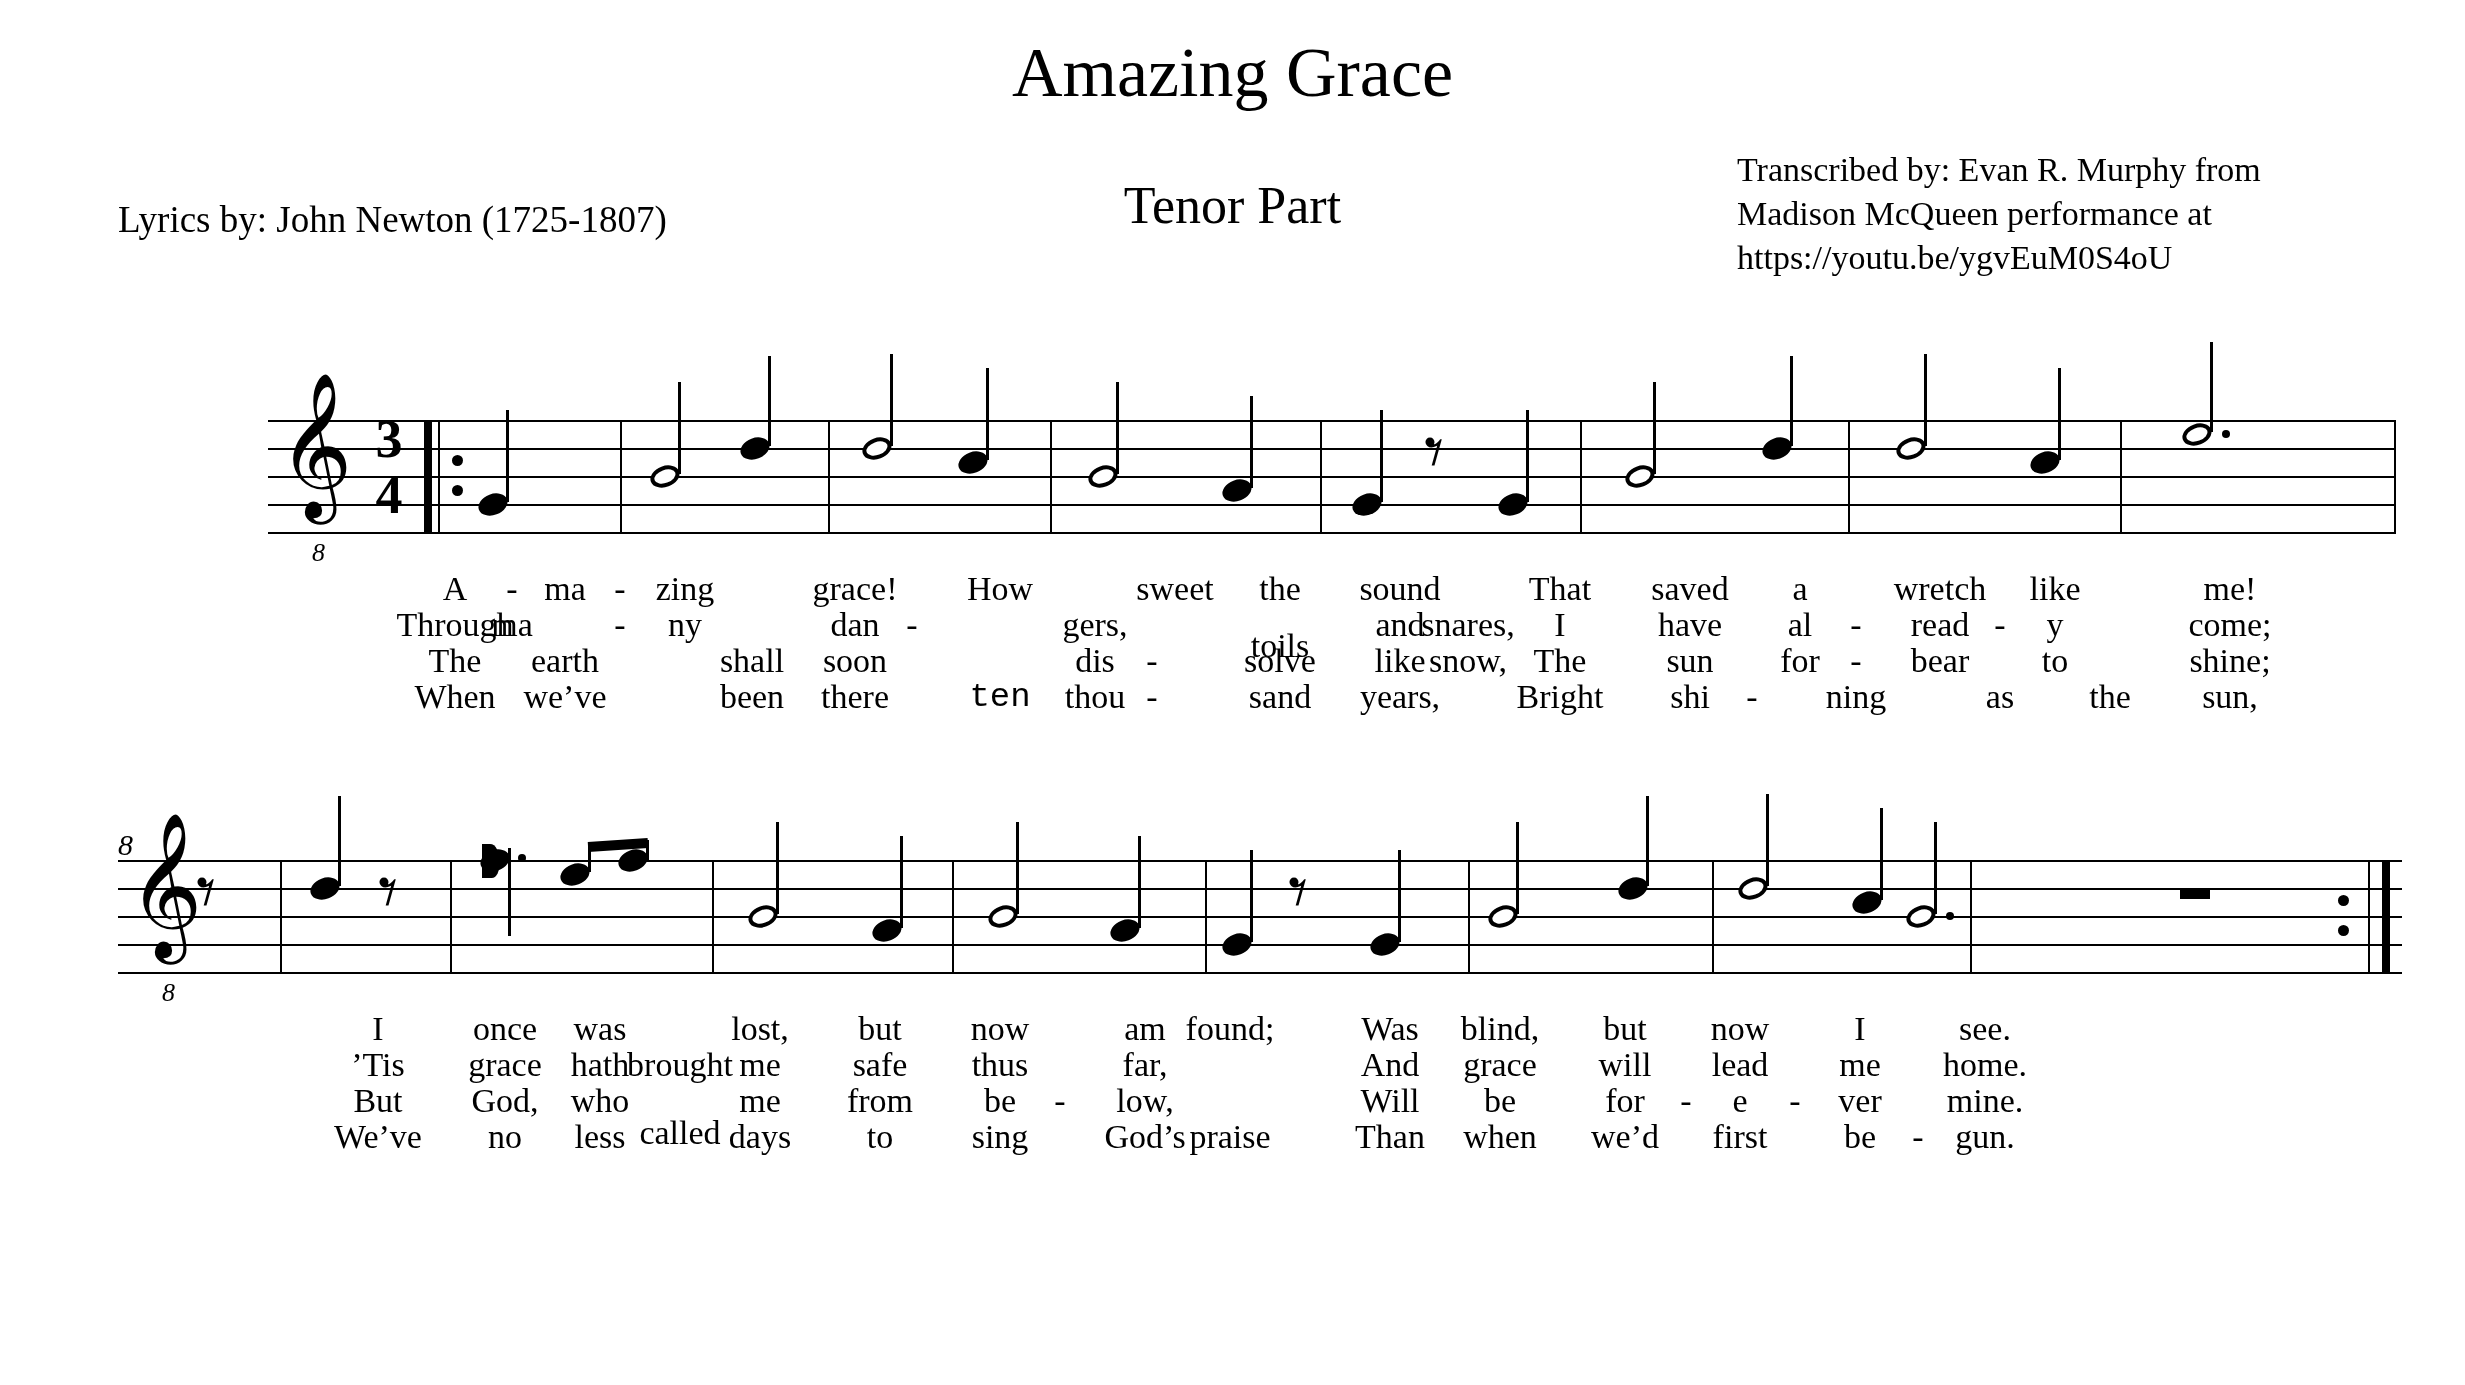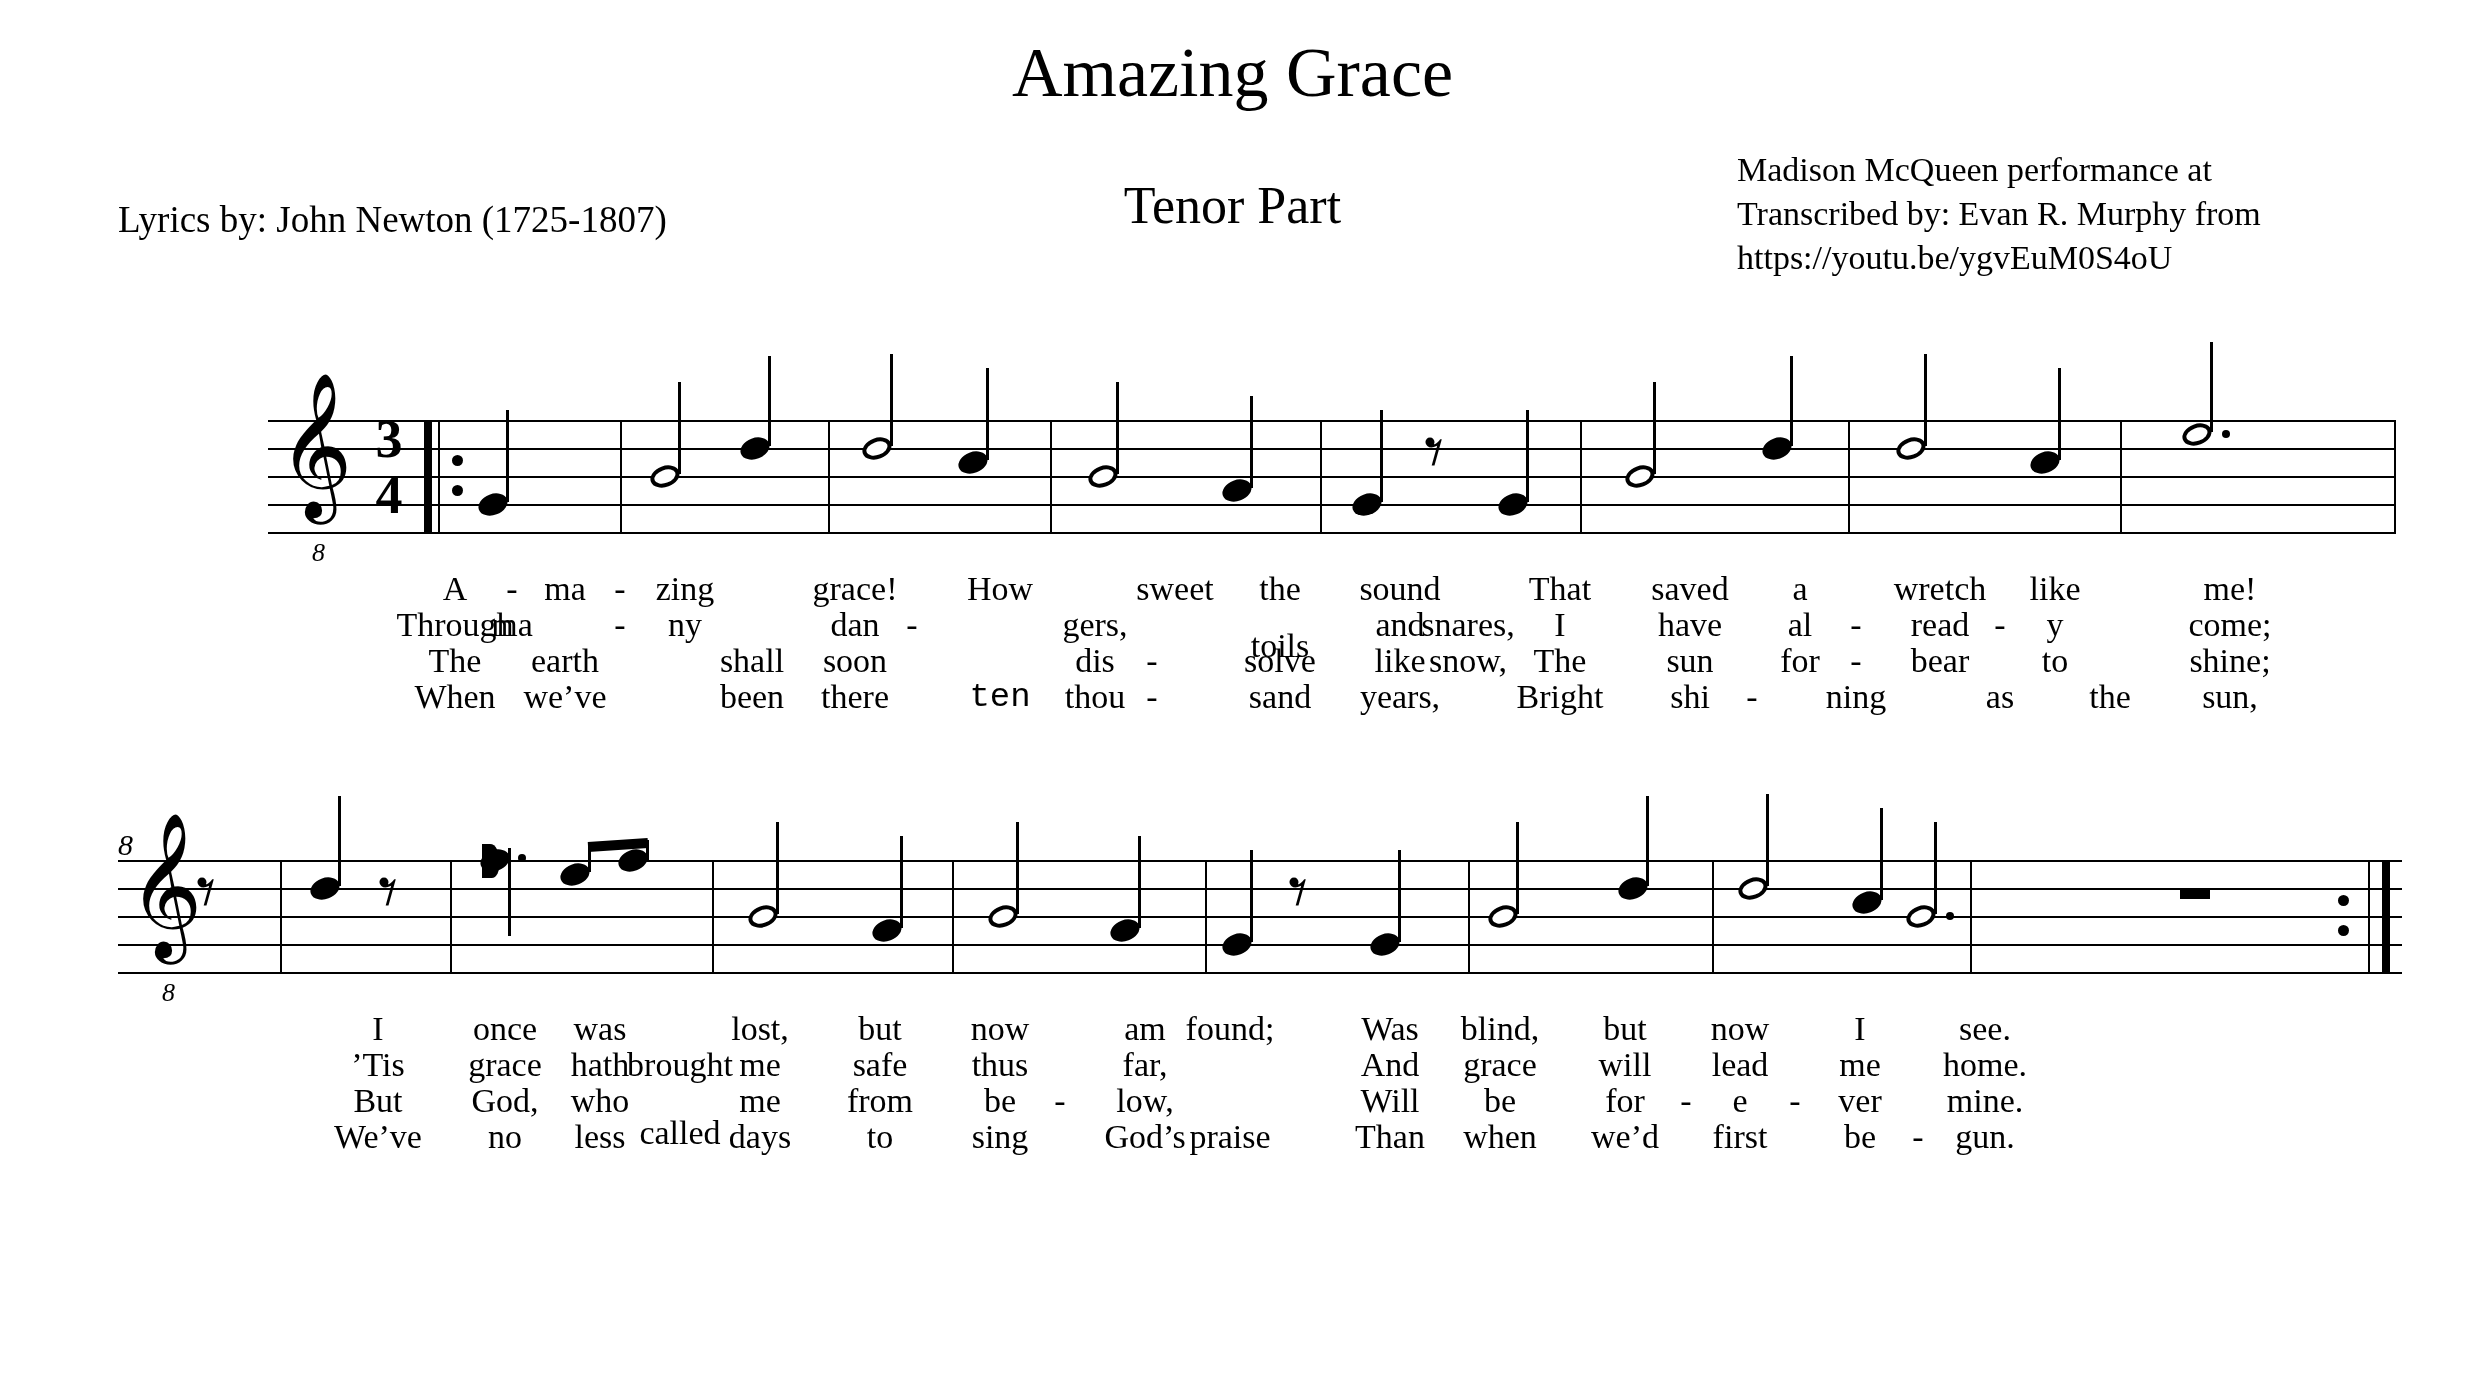--- a/index.html
+++ b/index.html
@@ -203,22 +203,22 @@
 </style>
 </head>
 <body>
 
 <div class="sheet">
 
   <div class="title">Amazing Grace</div>
   <div class="subtitle">Tenor Part</div>
   <div class="lyricist">Lyrics by: John Newton (1725-1807)</div>
   <div class="credits">
+    <div>Transcribed by: Evan R. Murphy from</div>
     <div>Madison McQueen performance at</div>
-    <div>Transcribed by: Evan R. Murphy from</div>
     <div>https://youtu.be/ygvEuM0S4oU</div>
   </div>
 
   <div class="system" id="system-1">
 
     <div class="staff">
       <div class="staff-line" style="left:268px; top:0px;   width:2128px;"></div>
       <div class="staff-line" style="left:268px; top:28px;  width:2128px;"></div>
       <div class="staff-line" style="left:268px; top:56px;  width:2128px;"></div>
       <div class="staff-line" style="left:268px; top:84px;  width:2128px;"></div>

